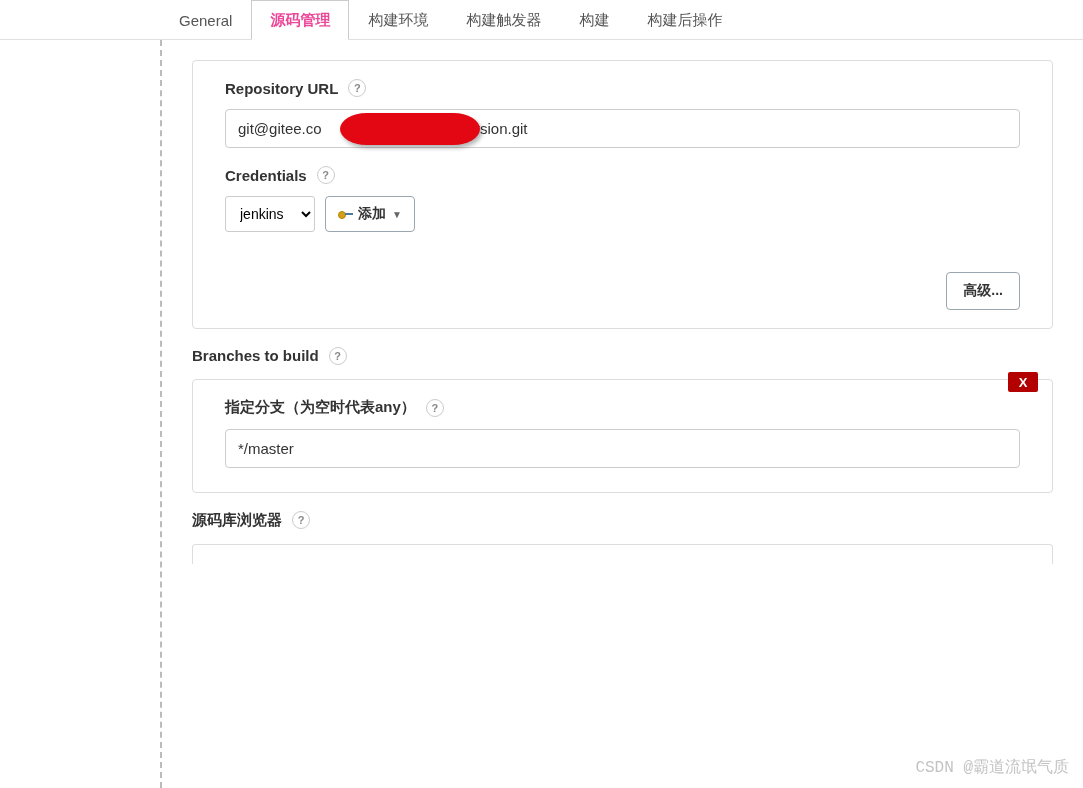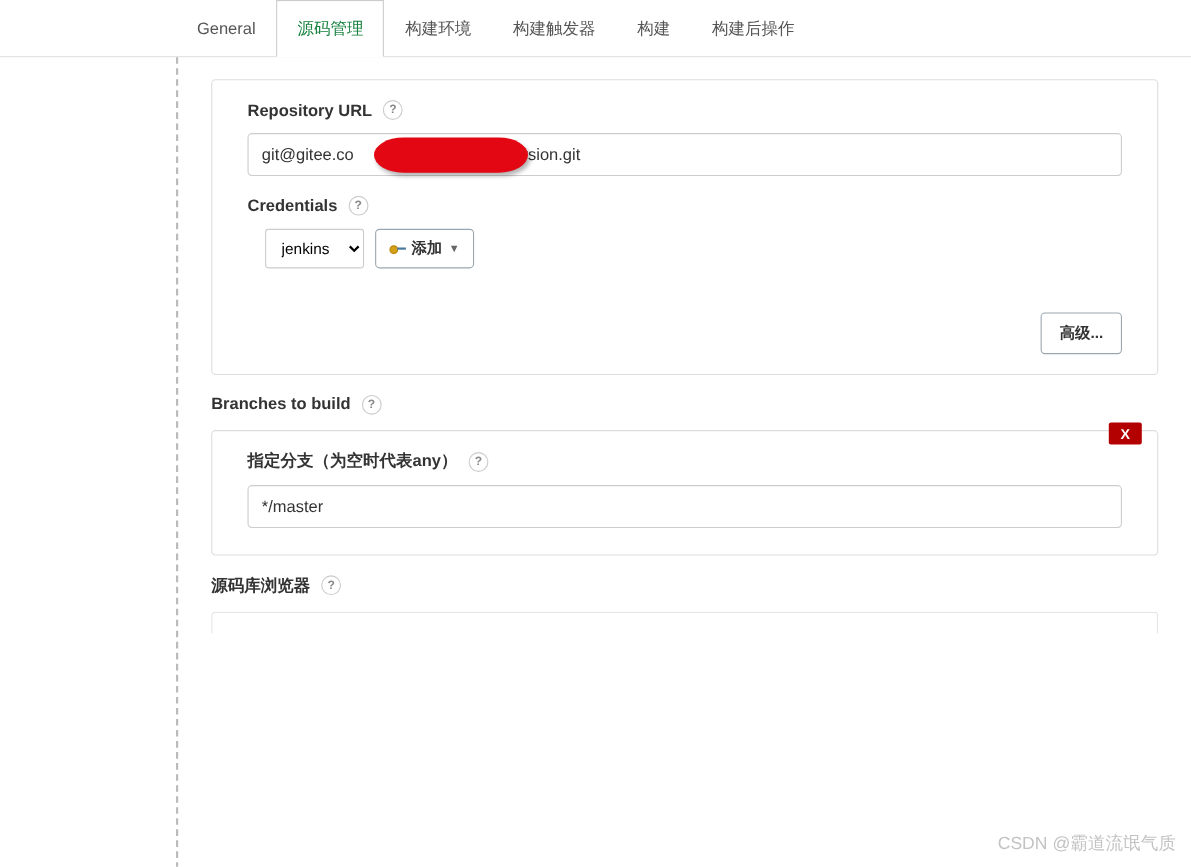--- a/index.html
+++ b/index.html
@@ -10,40 +10,40 @@
       background: #fff;
       width: 1083px;
       height: 788px;
       overflow: hidden;
       position: relative;
     }
     .tabs {
       display: flex;
       border-bottom: 1px solid #e0e0e0;
       padding-left: 160px;
-      height: 52px;
+      height: 40px;
       align-items: stretch;
     }
     .tab {
       padding: 10px 18px;
       font-size: 15px;
       color: #555;
       cursor: pointer;
       border: 1px solid transparent;
       border-bottom: none;
       display: flex;
       align-items: center;
     }
     .tab.active {
       border: 1px solid #ccc;
       border-bottom: 1px solid #fff;
       margin-bottom: -1px;
       background: #fff;
-      color: #15803d;
-      font-weight: 400;
+      color: #ec4899;
+      font-weight: 700;
     }
     .content {
       margin-left: 160px;
       padding: 20px 30px 0 30px;
       border-left: 2px dashed #bbb;
       margin-top: 0;
       min-height: 748px;
     }
     .section-box {
       border: 1px solid #ddd;
@@ -85,21 +85,20 @@
       border: 1px solid #ccc;
       border-radius: 4px;
       font-size: 15px;
       color: #333;
       outline: none;
     }
     .row {
       display: flex;
       align-items: flex-end;
       gap: 10px;
-      margin-left: 16px;
     }
     .select {
       padding: 8px 10px;
       border: 1px solid #ccc;
       border-radius: 3px;
       font-size: 14px;
       background: #fff;
       cursor: pointer;
       min-width: 90px;
     }
@@ -190,20 +189,21 @@
     .repo-input-wrap {
       position: relative;
     }
     .watermark {
       position: absolute;
       bottom: 10px;
       right: 14px;
       color: rgba(120,120,120,0.45);
       font-size: 16px;
       pointer-events: none;
+      font-family: Liberation Mono, monospace;
     }
     .bottom-box {
       border: 1px solid #ddd;
       border-radius: 4px 4px 0 0;
       border-bottom: none;
       padding: 14px 16px 0 16px;
       margin-top: 6px;
       height: 20px;
       overflow: hidden;
     }

